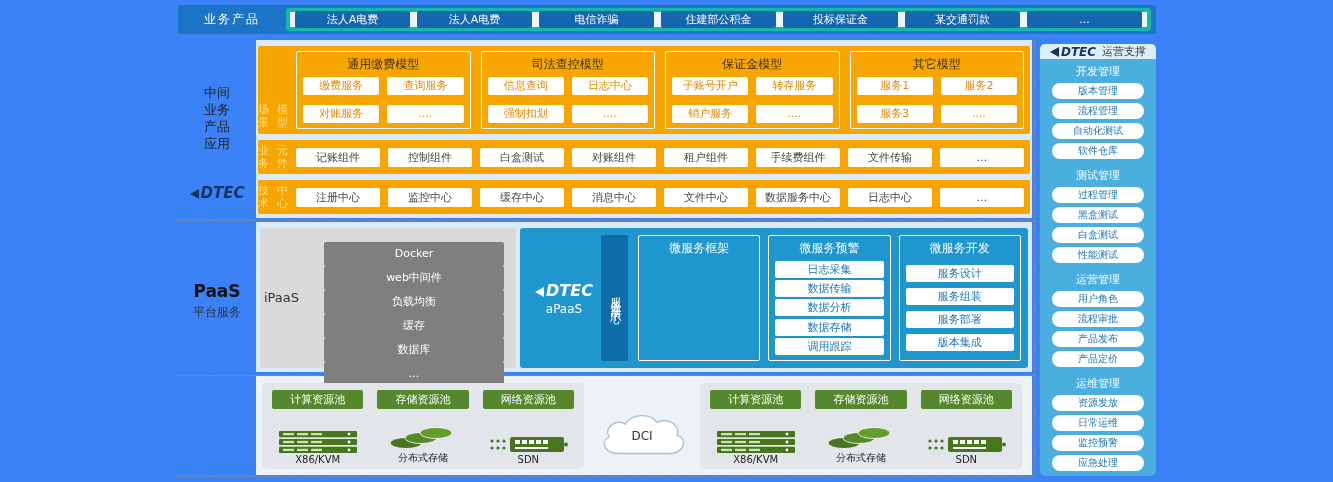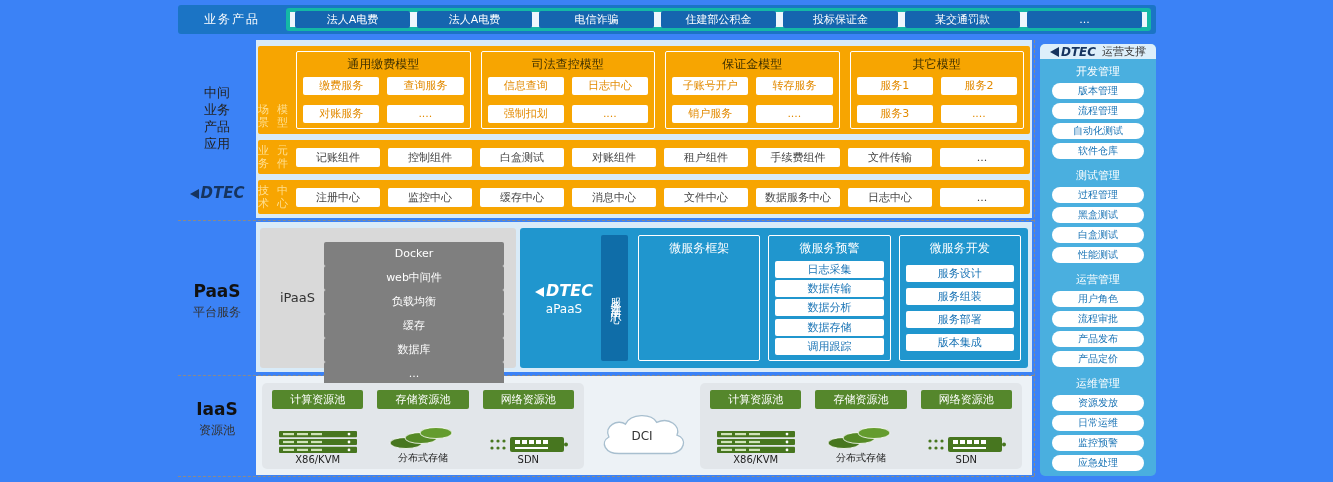--- a/index.html
+++ b/index.html
@@ -39,21 +39,21 @@
   .model-items{flex:1;display:grid;grid-template-columns:1fr 1fr;gap:10px 8px;align-content:space-evenly}
   .model-item{background:#fff;color:#e28a00;text-align:center;font-size:11px;height:18px;line-height:18px;border-radius:2px;white-space:nowrap;overflow:hidden}
   .comp-row{height:34px;align-items:center;padding-right:6px}
   .biz-pos{top:140px}
   .tech-pos{top:180px}
   .comp-items{flex:1;display:flex;gap:8px}
   .comp-item{flex:1;background:#fff;color:#444;text-align:center;font-size:11px;height:19px;line-height:19px;border-radius:2px;white-space:nowrap;overflow:hidden}
 
   
   .ipaas{position:absolute;left:260px;top:228px;width:256px;height:140px;background:#d9d9d9;border-radius:3px}
-  .ipaas-label{position:absolute;left:20px;top:62px;font-size:13px;color:#333}
+  .ipaas-label{position:absolute;left:4px;top:62px;font-size:13px;color:#333}
   .ipaas-grid{position:absolute;left:64px;top:14px;width:180px;bottom:14px;display:grid;grid-template-columns:1fr;column-gap:18px;align-items:center}
   .ipaas-btn{height:24px;line-height:24px;text-align:center;background:#7f7f7f;color:#fff;border-radius:2px;font-size:11px}
   .apaas{position:absolute;left:520px;top:228px;width:508px;height:140px;background:#2096ce;border-radius:3px;display:flex;align-items:stretch;padding:7px}
   .apaas-logo-block{width:74px;display:flex;flex-direction:column;justify-content:center;align-items:center;color:#fff}
   .apaas-logo{font-style:italic;font-weight:bold;font-size:16px;white-space:nowrap}
   .apaas-sub{font-size:12px;margin-top:2px}
   .reg-tab{width:27px;background:#0f6da8;border-radius:2px;display:flex;align-items:center;justify-content:center;margin-right:10px}
   .reg-tab span{writing-mode:vertical-rl;color:#fff;font-size:11px;letter-spacing:3px}
   .apaas-cols{flex:1;display:flex;gap:8px}
   .apaas-col{flex:1;border:1px solid #fff;border-radius:2px;padding:3px 6px;display:flex;flex-direction:column}
@@ -116,24 +116,20 @@
     <span style="display:block">产品</span>
     <span style="display:block">应用</span>
   </div>
   <div class="left-dtec">
     <span class="tri"></span><span>DTEC</span>
   </div>
   <div class="big-label paas-pos">
     <div class="t">PaaS</div>
     <div class="s">平台服务</div>
   </div>
-  <div class="big-label iaas-pos">
-    <div class="t">IaaS</div>
-    <div class="s">资源池</div>
-  </div>
 
   <div class="row-orange scenario-row">
     <div class="orange-label">
       <span>场景</span>
       <span>模型</span>
     </div>
     <div class="scenario-groups">
       <div class="model-group">
         <div class="model-title">通用缴费模型</div>
         <div class="model-items">

